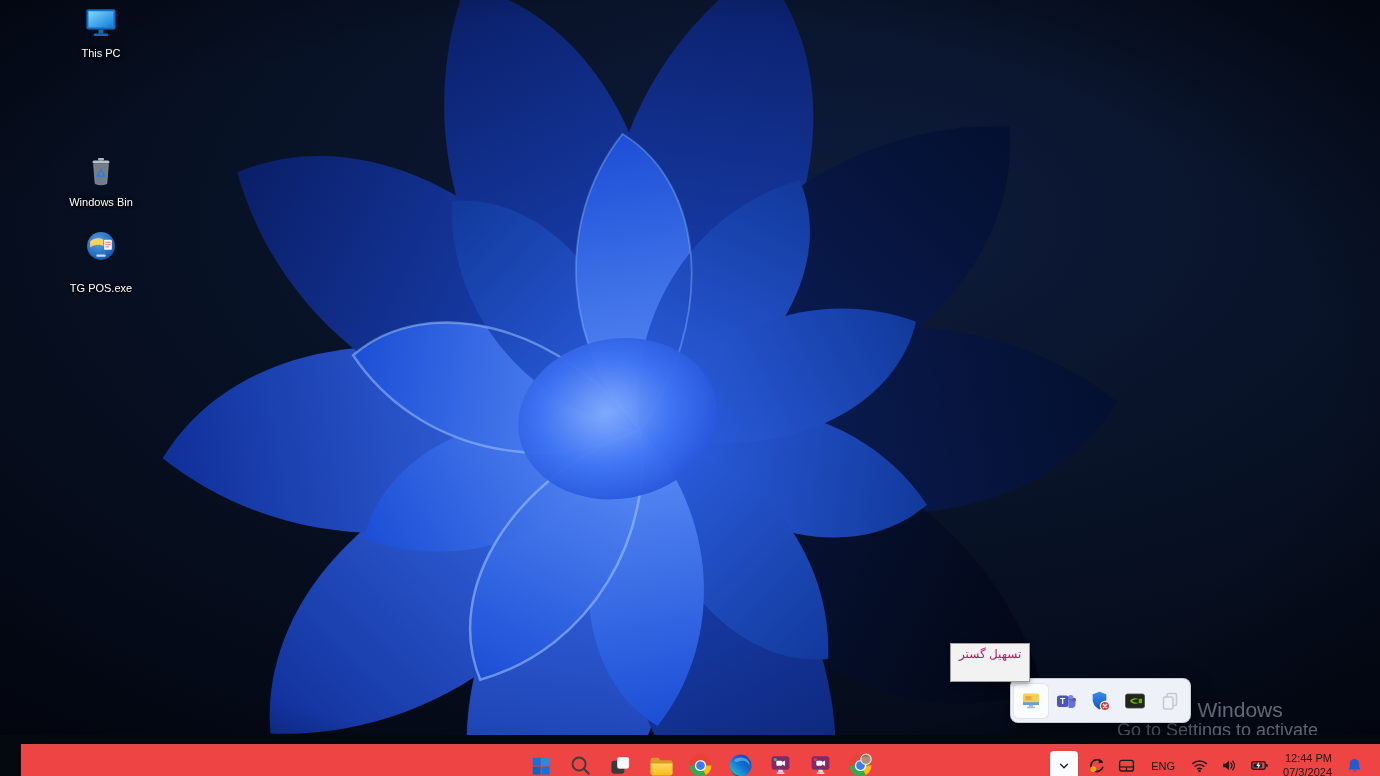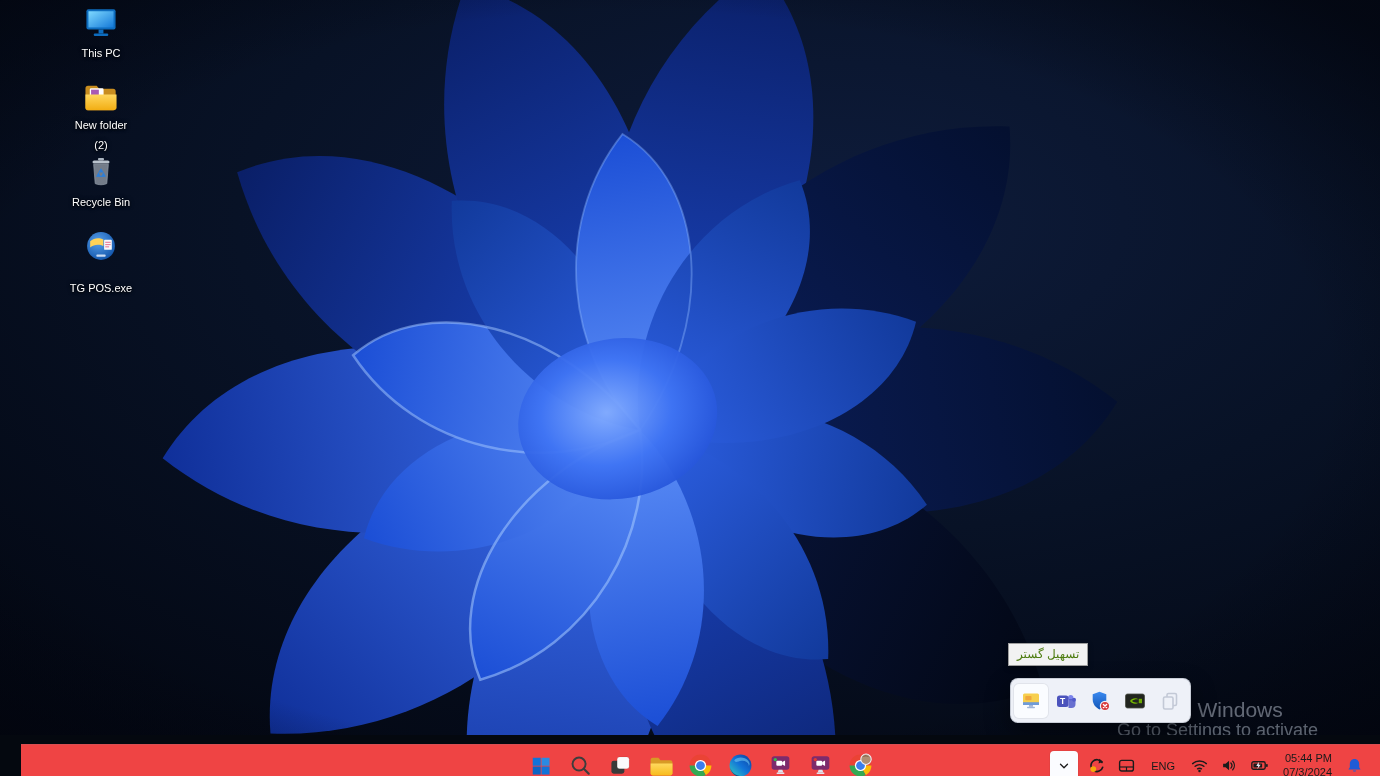--- a/index.html
+++ b/index.html
@@ -13,22 +13,22 @@
 
   
   .desktop-icon { position:absolute; width:86px; left:58px; display:flex; flex-direction:column;
                   align-items:center; cursor:default; }
   .di-1{top:6px;} .di-2{top:82px;} .di-3{top:155px;} .di-4{top:229px;gap:12px;}
   .desktop-icon svg { display:block; }
   .di-label { margin-top:7px; font-size:11px; line-height:13px; color:#ffffff; text-align:center;
               text-shadow:0 1px 2px rgba(0,0,0,.95), 0 0 4px rgba(0,0,0,.7); }
 
   
-  .tg-tooltip { position:absolute; left:1008px; top:643px; height:23px; padding:3px 8px 4px;
-                background:#f2f2f2; border:1px solid #9e9e9e; color:#4d7c0f; font-size:12px;
+  .tg-tooltip { position:absolute; left:950px; top:643px; height:39px; padding:3px 8px 4px;
+                background:#f2f2f2; border:1px solid #9e9e9e; color:#be185d; font-size:12px;
                 line-height:15px; white-space:nowrap; z-index:6;
                 box-shadow:0 2px 5px rgba(0,0,0,.35); }
 
   
   .flyout { position:absolute; left:1010px; top:678px; width:181px; height:45px; z-index:5;
             background:#eef1f8; border:1px solid rgba(130,138,155,.35); border-radius:8px;
             box-shadow:0 10px 24px rgba(0,0,0,.45);
             display:flex; align-items:center; justify-content:space-evenly; padding:0 2px; }
   .flyout-btn { width:34px; height:34px; border-radius:5px; display:flex; align-items:center;
                 justify-content:center; }
@@ -155,49 +155,33 @@
         </linearGradient>
           </defs>
         <rect x="4" y="4" width="36" height="25" rx="2.5" fill="#0d6cbe"></rect>
         <rect x="6.5" y="6.5" width="31" height="20" fill="url(#scrG)"></rect>
         <rect x="19" y="29" width="6" height="5" fill="#0d6cbe"></rect>
         <rect x="13" y="34" width="18" height="3" rx="1.5" fill="#0d6cbe"></rect>
       </svg>
       <div class="di-label">This PC</div>
     </div>
 
-    <div class="desktop-icon di-2">
-      <svg width="38" height="30" viewBox="0 0 44 34">
-        <defs>
-            <linearGradient id="frG" x1="0" y1="0" x2="0" y2="1">
-          <stop offset="0%" stop-color="#ffd75e"></stop>
-              <stop offset="100%" stop-color="#f2ae14"></stop>
-        </linearGradient>
-          </defs>
-        <path d="M4,7 a3,3 0 0 1 3,-3 h10 l3,3.5 h16 a3,3 0 0 1 3,3 v19 a3,3 0 0 1 -3,3 h-29 a3,3 0 0 1 -3,-3 Z" fill="#c88d1f"></path>
-        <rect x="9" y="7" width="16" height="13" rx="1.5" fill="#ffffff"></rect>
-        <rect x="10.5" y="8.5" width="9" height="8" fill="#a85ab4"></rect>
-        <path d="M4,14 h36 v15 a3,3 0 0 1 -3,3 h-30 a3,3 0 0 1 -3,-3 Z" fill="url(#frG)"></path>
-      </svg>
-      <div class="di-label">New folder</div>
-      <div class="di-label">(2)</div>
-    </div>
 
     <div class="desktop-icon di-3">
       <svg width="34" height="34" viewBox="0 0 44 44">
         <rect x="18" y="4" width="8" height="3" rx="1.5" fill="#aab4bf"></rect>
         <rect x="11" y="7" width="22" height="4" rx="2" fill="#b9c2cc"></rect>
         <path d="M12.5,12 h19 l-2,25 c-3.4,2 -11.6,2 -15,0 Z" fill="rgba(206,215,224,0.55)" stroke="#8d97a3" stroke-width="1"></path>
         <g fill="#2f7fd6">
           <path d="M22,17 l3.6,5.8 h-7.2 Z"></path>
           <path d="M22,17 l3.6,5.8 h-7.2 Z" transform="rotate(120 22 24.5)"></path>
           <path d="M22,17 l3.6,5.8 h-7.2 Z" transform="rotate(240 22 24.5)"></path>
         </g>
       </svg>
-      <div class="di-label">Recycle Bin</div>
+      <div class="di-label">Windows Bin</div>
     </div>
 
     <div class="desktop-icon di-4">
       <svg width="34" height="34" viewBox="0 0 44 44">
         <defs>
             <radialGradient id="tgG" cx="40%" cy="35%" r="75%">
           <stop offset="0%" stop-color="#58a0ea"></stop>
               <stop offset="100%" stop-color="#0c4fa6"></stop>
         </radialGradient>
           </defs>
@@ -415,21 +399,21 @@
       <div class="tray-btn">
         <svg width="18" height="17" viewBox="0 0 17 16">
           <rect x="0.8" y="4.5" width="12.6" height="7" rx="1.6" fill="none" stroke="#1b1b1b" stroke-width="1.3"></rect>
           <rect x="14.2" y="6.6" width="1.6" height="2.8" rx="0.6" fill="#1b1b1b"></rect>
           <rect x="2.3" y="6" width="8.2" height="4" rx="0.6" fill="#1b1b1b"></rect>
           <path d="M7.2,4.8 L5,8.4 H6.8 L6,11.4 L9.2,7.4 H7.4 Z" fill="#e6e9f3"></path>
         </svg>
       </div>
 
       <div class="tray-clock">
-        <div>05:44 PM</div>
+        <div>12:44 PM</div>
         <div>07/3/2024</div>
       </div>
 
       <div class="tray-btn">
         <svg width="17" height="17" viewBox="0 0 16 16">
           <path d="M8,1.8 C5.3,1.8 3.6,3.9 3.6,6.6 V9.7 L2.3,11.8 H13.7 L12.4,9.7 V6.6 C12.4,3.9 10.7,1.8 8,1.8 Z" fill="#1f5bd6"></path>
           <path d="M6.4,12.6 a1.7,1.7 0 0 0 3.2,0 Z" fill="#1f5bd6"></path>
         </svg>
       </div>
     </div>

